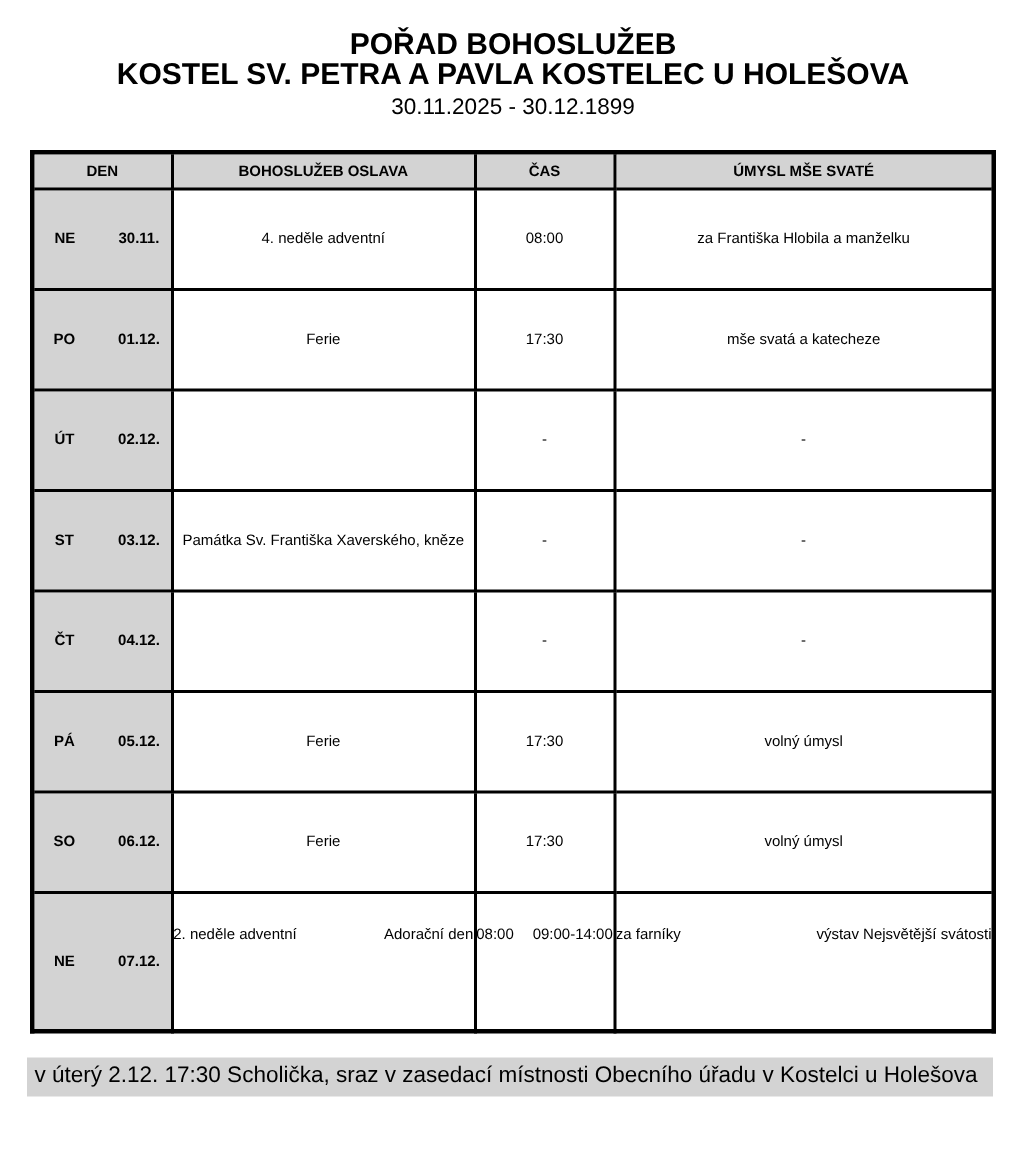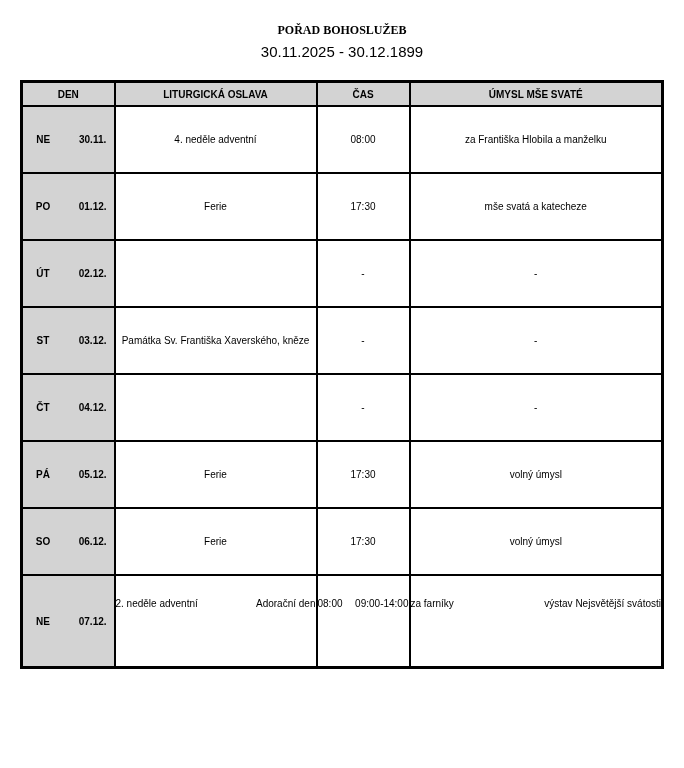--- a/index.html
+++ b/index.html
@@ -16,24 +16,23 @@
     overflow: hidden;
   }
   .page {
     padding-top: 20px;
   }
   .title-block {
     text-align: center;
     line-height: 20px;
   }
   .title-line {
-    font-size: 12px;
+    font-size: 20px;
     font-weight: bold;
     letter-spacing: 0px;
-    font-family: Liberation Serif, serif;
   }
   .date-line {
     font-size: 15px;
     font-weight: normal;
     margin-top: 2px;
   }
   table.schedule {
     border-collapse: collapse;
     table-layout: fixed;
     margin: 18px 0 0 20px;
@@ -88,34 +87,35 @@
     padding: 1px 5px 3px 5px;
   }
 </style>
 </head>
 <body style="background: rgb(255, 255, 255);">
 
 <div class="page">
 
   <div class="title-block">
     <div class="title-line">POŘAD BOHOSLUŽEB</div>
+    <div class="title-line">KOSTEL SV. PETRA A PAVLA KOSTELEC U HOLEŠOVA</div>
     <div class="date-line">30.11.2025 - 30.12.1899</div>
   </div>
 
   <table class="schedule">
     <colgroup>
       <col style="width:93px">
       <col style="width:202px">
       <col style="width:93px">
       <col style="width:253px">
     </colgroup>
     <thead>
       <tr>
         <th>DEN</th>
-        <th>LITURGICKÁ OSLAVA</th>
+        <th>BOHOSLUŽEB OSLAVA</th>
         <th>ČAS</th>
         <th>ÚMYSL MŠE SVATÉ</th>
       </tr>
     </thead>
     <tbody>
       <tr class="data-row">
         <td class="day-cell">
           <span class="day-abbr">NE</span>
           <span class="day-date">30.11.</span>
         </td>
@@ -225,14 +225,15 @@
         <td class="split-cell">
           <div class="split-inner">
             <div>za farníky</div>
             <div>výstav Nejsvětější svátosti</div>
           </div>
         </td>
       </tr>
     </tbody>
   </table>
 
+  <div class="footer-note">v úterý 2.12. 17:30 Scholička, sraz v zasedací místnosti Obecního úřadu v Kostelci u Holešova</div>
 
 </div>
 
 </body></html>

